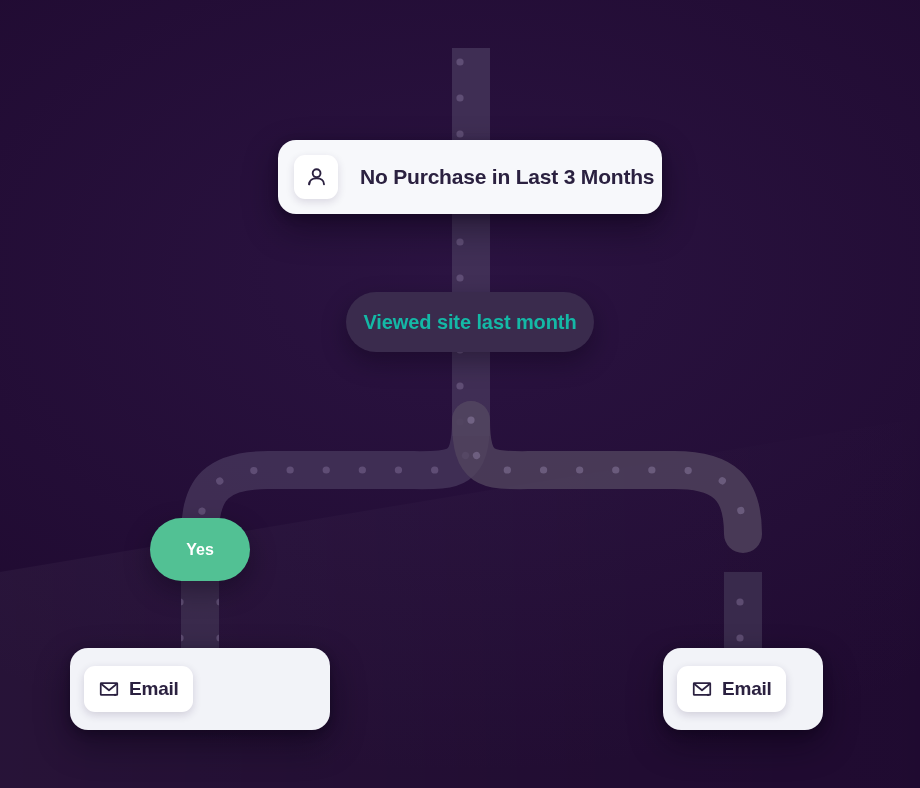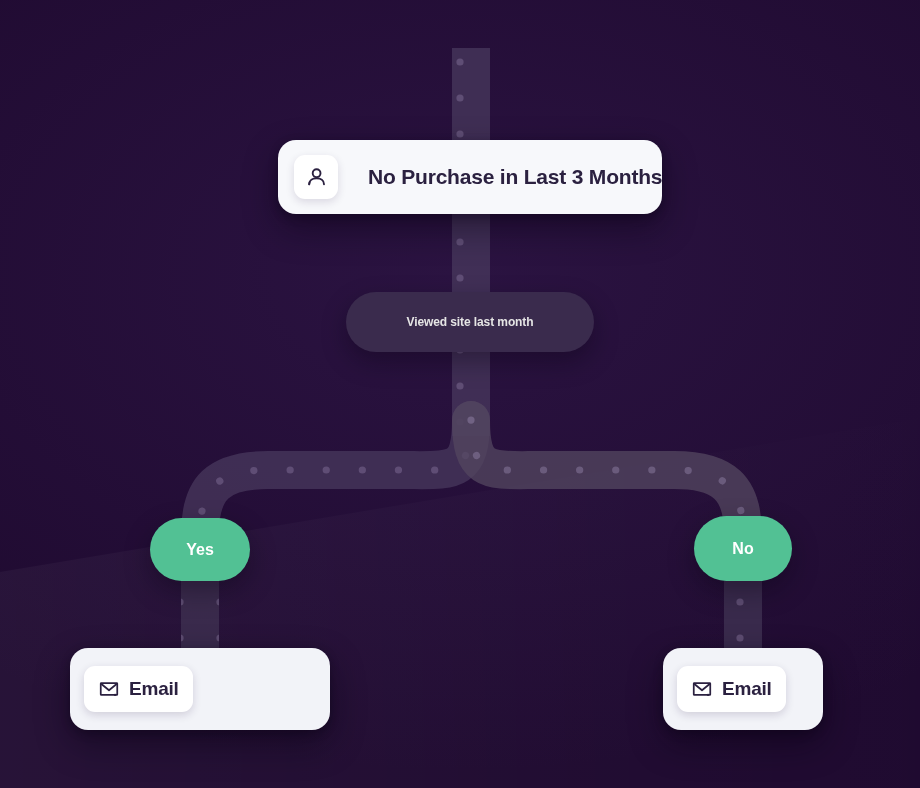--- a/index.html
+++ b/index.html
@@ -78,21 +78,21 @@
     height: 44px;
     background: #ffffff;
     border-radius: 11px;
     display: flex;
     align-items: center;
     justify-content: center;
     box-shadow: 0 3px 8px rgba(40,20,70,0.14);
     flex: 0 0 auto;
   }
   .trigger-label {
-    margin-left: 30px;
+    margin-left: 22px;
     font-size: 21px;
     font-weight: bold;
     color: #2b2140;
     letter-spacing: -0.2px;
     white-space: nowrap;
   }
 
   
   .condition-pill {
     left: 346px;
@@ -100,23 +100,23 @@
     width: 248px;
     height: 60px;
     background: #3a2b4d;
     border-radius: 30px;
     display: flex;
     align-items: center;
     justify-content: center;
     box-shadow: 0 10px 24px rgba(8,2,18,0.35);
   }
   .condition-label {
-    font-size: 12px;
-    font-weight: bold;
-    color: #e5e5e5;
+    font-size: 20px;
+    font-weight: bold;
+    color: #14b8a6;
     letter-spacing: -0.1px;
     white-space: nowrap;
   }
 
   
   .branch-pill {
     background: #52c194;
     border-radius: 50%/50%;
     display: flex;
     align-items: center;
@@ -251,23 +251,20 @@
   </div>
 
   <div class="node condition-pill">
     <span class="condition-label">Viewed site last month</span>
   </div>
 
   <div class="node branch-pill yes">
     <span class="branch-label">Yes</span>
   </div>
 
-  <div class="node branch-pill no">
-    <span class="branch-label">No</span>
-  </div>
 
   <div class="node action-card left">
 
     <div class="action-chip">
       <span>
         <svg class="ico" width="22" height="22" viewBox="0 0 24 24" fill="none" stroke="#2b2140" stroke-width="1.9" stroke-linejoin="round">
           <rect x="3" y="5.5" width="18" height="13" rx="0.6"></rect>
           <path d="M3 6 L12 13.4 L21 6"></path>
           <circle cx="18.6" cy="18.4" r="1.35" fill="#2b2140" stroke="none"></circle>
         </svg>

